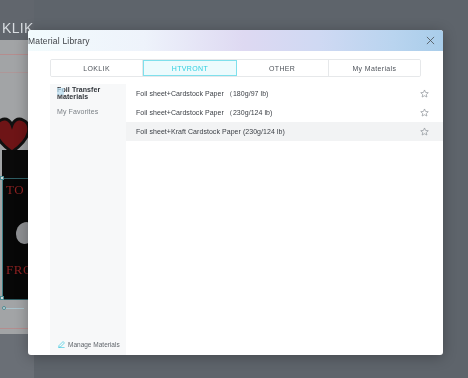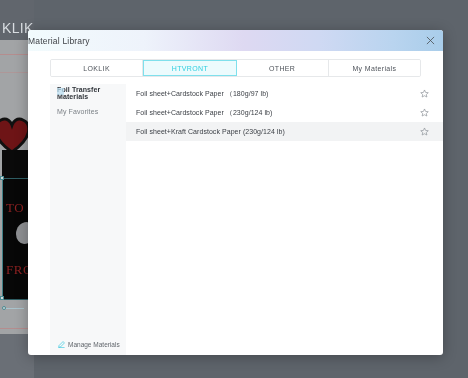--- a/index.html
+++ b/index.html
@@ -133,21 +133,21 @@
     <div class="bg-guide-h" style="top:14px;"></div>
     <div class="bg-guide-h" style="top:32px;opacity:.5;"></div>
 
     <svg class="bg-heart" viewBox="0 0 44 40">
       <path d="M22 38 C2 24 2 10 11 6 C17 3 21 8 22 11 C23 8 27 3 33 6 C42 10 42 24 22 38 Z" fill="#6e1416" stroke="#111" stroke-width="3"></path>
     </svg>
 
     <div class="bg-black-block"></div>
 
     <div class="bg-card"></div>
-    <div class="bg-card-text" style="top:160px;">TO</div>
+    <div class="bg-card-text" style="top:142px;">TO</div>
     <div class="bg-blob"></div>
     <div class="bg-card-text" style="top:222px;">FRO</div>
 
     <div class="bg-sel-line"></div>
     <div class="bg-handle" style="left:0px;top:136px;"></div>
     <div class="bg-handle" style="left:0px;top:256px;"></div>
     <div class="bg-bluerule" style="top:268px;"></div>
     <div class="bg-handle" style="left:2px;top:266px;border-radius:50%;"></div>
     <div class="bg-guide-h" style="top:288px;"></div>
   </div>

